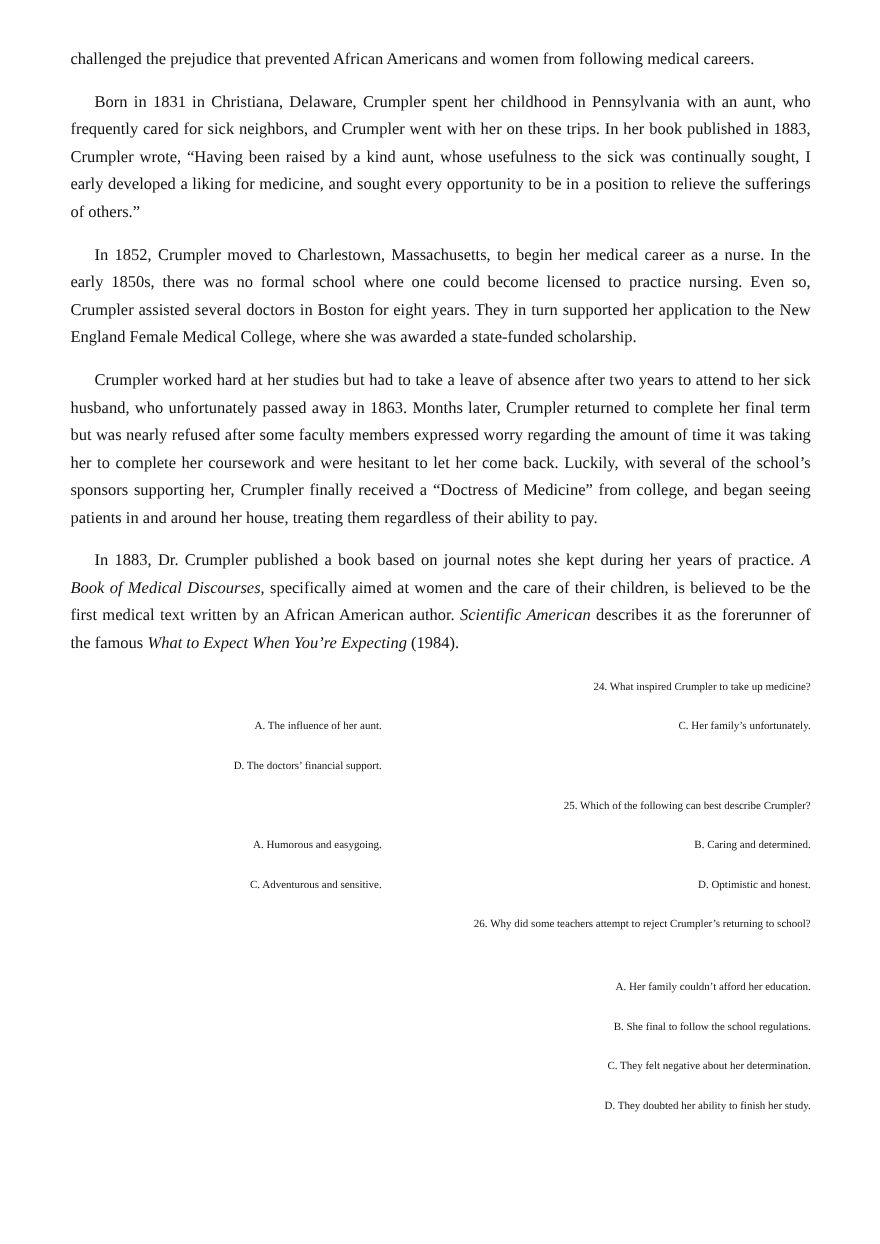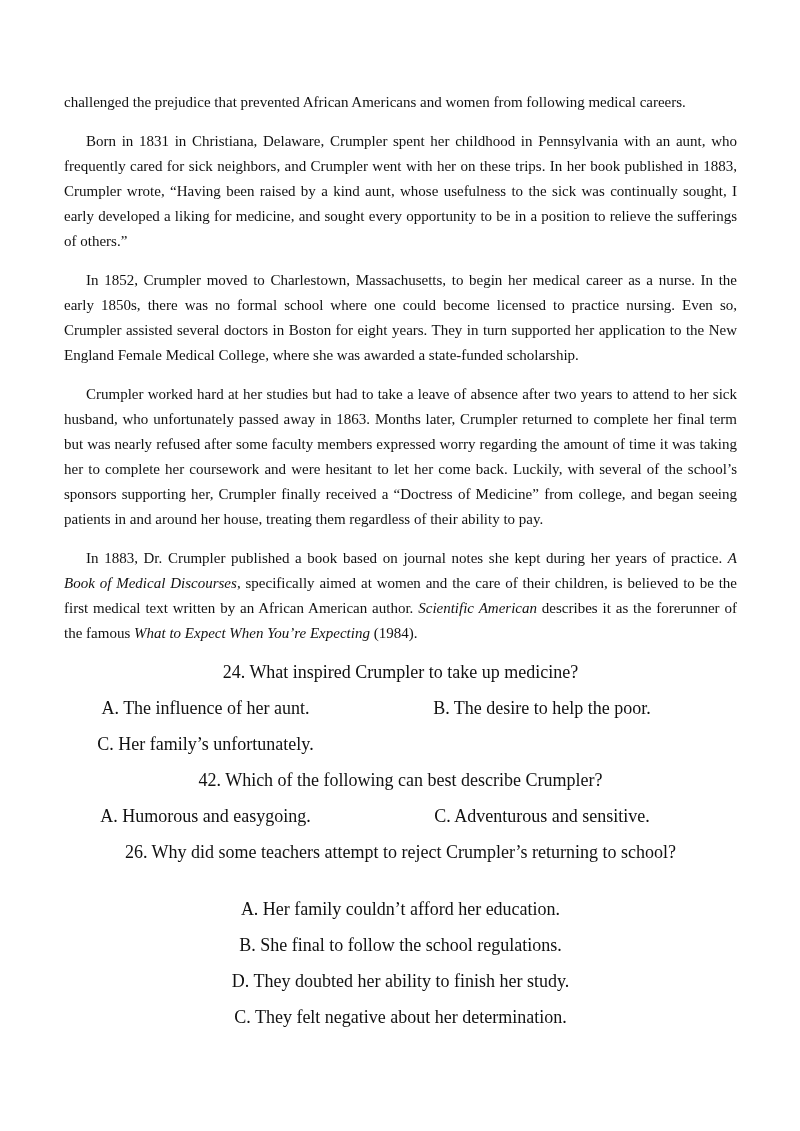--- a/index.html
+++ b/index.html
@@ -2,35 +2,35 @@
 <html><head>
 <meta charset="utf-8">
 <style>
   html, body { margin: 0; padding: 0; background: #ffffff; }
   body {
     width: 800px; height: 1131px;
     font-family: "Liberation Serif", "DejaVu Serif", serif;
     color: #111111;
     overflow: hidden;
   }
-  .page { padding: 90px 63px 0 64px; box-sizing: border-box; width: 800px; }
+  .page { padding: 42px 63px 0 64px; box-sizing: border-box; width: 800px; }
   .para {
     margin: 0 0 14px 0;
     font-size: 15px;
     line-height: 25px;
     text-align: justify;
   }
   .para.indent { text-indent: 22px; }
   .seg.italic { font-style: italic; }
   .question { margin: 0; }
   .qline {
-    font-size: 18px;
+    font-size: 10px;
     line-height: 25px;
     margin-bottom: 11px;
-    text-align: center;
+    text-align: right;
   }
   .opts.two-col {
     display: grid;
     grid-template-columns: 283px 1fr;
   }
   .opts.one-col { display: block; margin-top: 32px; }
 </style>
 </head>
 <body>
 
@@ -40,34 +40,36 @@
       <p class="para indent"><span class="seg">Born in 1831 in Christiana, Delaware, Crumpler spent her childhood in Pennsylvania with an aunt, who frequently cared for sick neighbors, and Crumpler went with her on these trips. In her book published in 1883, Crumpler wrote, “Having been raised by a kind aunt, whose usefulness to the sick was continually sought, I early developed a liking for medicine, and sought every opportunity to be in a position to relieve the sufferings of others.”</span></p>
       <p class="para indent"><span class="seg">In 1852, Crumpler moved to Charlestown, Massachusetts, to begin her medical career as a nurse. In the early 1850s, there was no formal school where one could become licensed to practice nursing. Even so, Crumpler assisted several doctors in Boston for eight years. They in turn supported her application to the New England Female Medical College, where she was awarded a state-funded scholarship.</span></p>
       <p class="para indent"><span class="seg">Crumpler worked hard at her studies but had to take a leave of absence after two years to attend to her sick husband, who unfortunately passed away in 1863. Months later, Crumpler returned to complete her final term but was nearly refused after some faculty members expressed worry regarding the amount of time it was taking her to complete her coursework and were hesitant to let her come back. Luckily, with several of the school’s sponsors supporting her, Crumpler finally received a “Doctress of Medicine” from college, and began seeing patients in and around her house, treating them regardless of their ability to pay.</span></p>
       <p class="para indent"><span class="seg">In 1883, Dr. Crumpler published a book based on journal notes she kept during her years of practice. </span><span class="seg italic">A Book of Medical Discourses</span><span class="seg">, specifically aimed at women and the care of their children, is believed to be the first medical text written by an African American author. </span><span class="seg italic">Scientific American</span><span class="seg"> describes it as the forerunner of the famous </span><span class="seg italic">What to Expect When You’re Expecting</span><span class="seg"> (1984).</span></p>
     </div>
   <div id="questions">
       <div class="question">
         <div class="qline prompt">24. What inspired Crumpler to take up medicine?</div>
         <div class="opts two-col">
           <div class="opt qline">A. The influence of her aunt.</div>
-          <div class="opt qline">B. The desire to help the poor.</div>
           <div class="opt qline">C. Her family’s unfortunately.</div>
+          <div class="opt qline">D. The doctors’ financial support.</div>
         </div>
       </div>
       <div class="question">
-        <div class="qline prompt">42. Which of the following can best describe Crumpler?</div>
+        <div class="qline prompt">25. Which of the following can best describe Crumpler?</div>
         <div class="opts two-col">
           <div class="opt qline">A. Humorous and easygoing.</div>
+          <div class="opt qline">B. Caring and determined.</div>
           <div class="opt qline">C. Adventurous and sensitive.</div>
+          <div class="opt qline">D. Optimistic and honest.</div>
         </div>
       </div>
       <div class="question">
         <div class="qline prompt">26. Why did some teachers attempt to reject Crumpler’s returning to school?</div>
         <div class="opts one-col">
           <div class="opt qline">A. Her family couldn’t afford her education.</div>
           <div class="opt qline">B. She final to follow the school regulations.</div>
+          <div class="opt qline">C. They felt negative about her determination.</div>
           <div class="opt qline">D. They doubted her ability to finish her study.</div>
-          <div class="opt qline">C. They felt negative about her determination.</div>
         </div>
       </div>
     </div>
 </div>
 
 </body></html>

